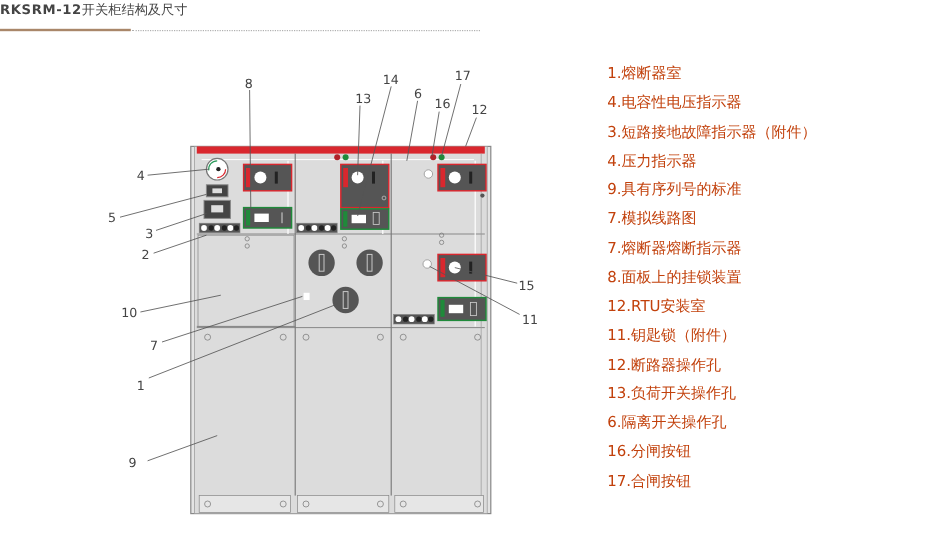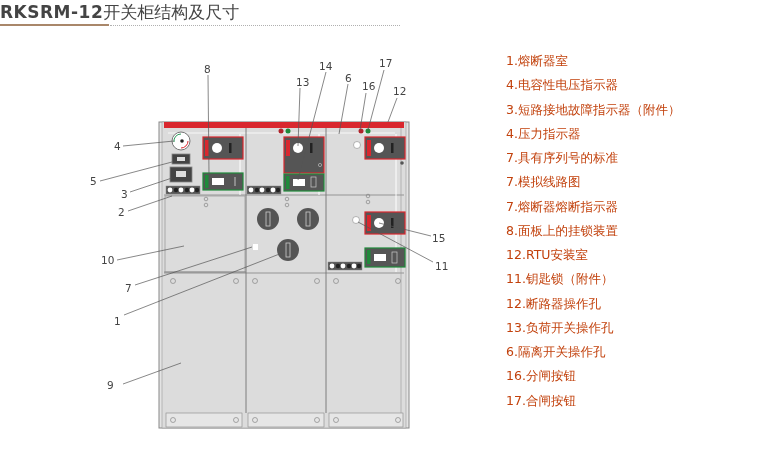--- a/index.html
+++ b/index.html
@@ -1,18 +1,18 @@
 <!DOCTYPE html>
 <html><head>
 <meta charset="utf-8">
 <style>
   html, body { margin:0; padding:0; background:#ffffff; }
   body { width:771px; height:462px; position:relative; overflow:hidden;
          font-family:"DejaVu Sans", "Liberation Sans", sans-serif; }
-  .title { position:absolute; left:0; top:1px; font-size:17px; color:#444; white-space:nowrap; }
+  .title { position:absolute; left:0; top:1px; font-size:11px; color:#444; white-space:nowrap; }
   .title b { font-family:"DejaVu Sans", sans-serif; font-weight:bold; letter-spacing:0.5px; }
   .title span.cn { font-weight:normal; }
   .rule-accent { position:absolute; left:0; top:24px; width:109px; height:2px; background:#a9876a; }
   .rule-dots { position:absolute; left:110px; top:25px; width:290px; border-top:1px dotted #b0b0b0; }
   .legend { position:absolute; left:506px; top:53px; margin:0; padding:0; list-style:none; }
   .legend li { font-size:12.5px; color:#c2410c; height:24.25px; line-height:16px; white-space:nowrap; }
   svg.diagram { position:absolute; left:0; top:0; }
   .callout { font-size:10.5px; fill:#444; font-family:"DejaVu Sans", sans-serif; }
 </style>
 </head>
@@ -225,21 +225,21 @@
   <text class="callout" x="393" y="95">12</text>
   <text class="callout" x="432" y="242">15</text>
   <text class="callout" x="435" y="270">11</text>
 </svg>
 
 <ul class="legend">
   <li>1.熔断器室</li>
   <li>4.电容性电压指示器</li>
   <li>3.短路接地故障指示器（附件）</li>
   <li>4.压力指示器</li>
-  <li>7.具有序列号的标准</li>
+  <li>9.具有序列号的标准</li>
   <li>7.模拟线路图</li>
   <li>7.熔断器熔断指示器</li>
   <li>8.面板上的挂锁装置</li>
   <li>12.RTU安装室</li>
   <li>11.钥匙锁（附件）</li>
   <li>12.断路器操作孔</li>
   <li>13.负荷开关操作孔</li>
   <li>6.隔离开关操作孔</li>
   <li>16.分闸按钮</li>
   <li>17.合闸按钮</li>

